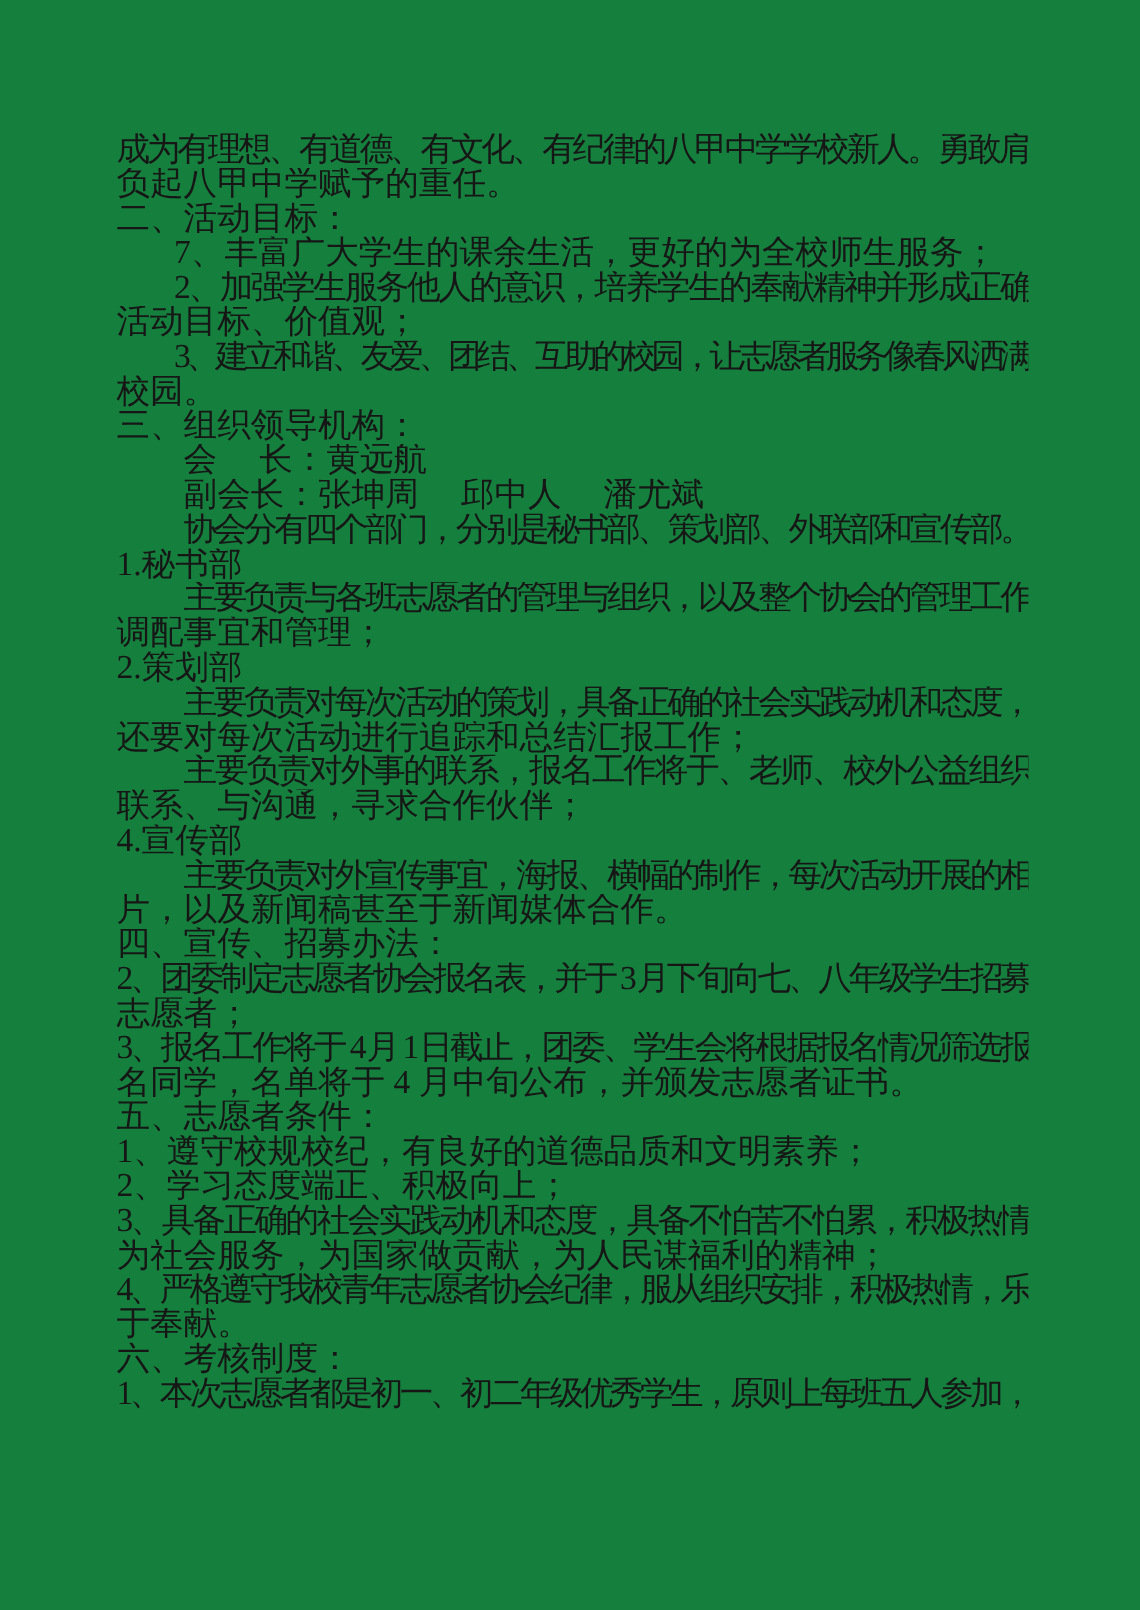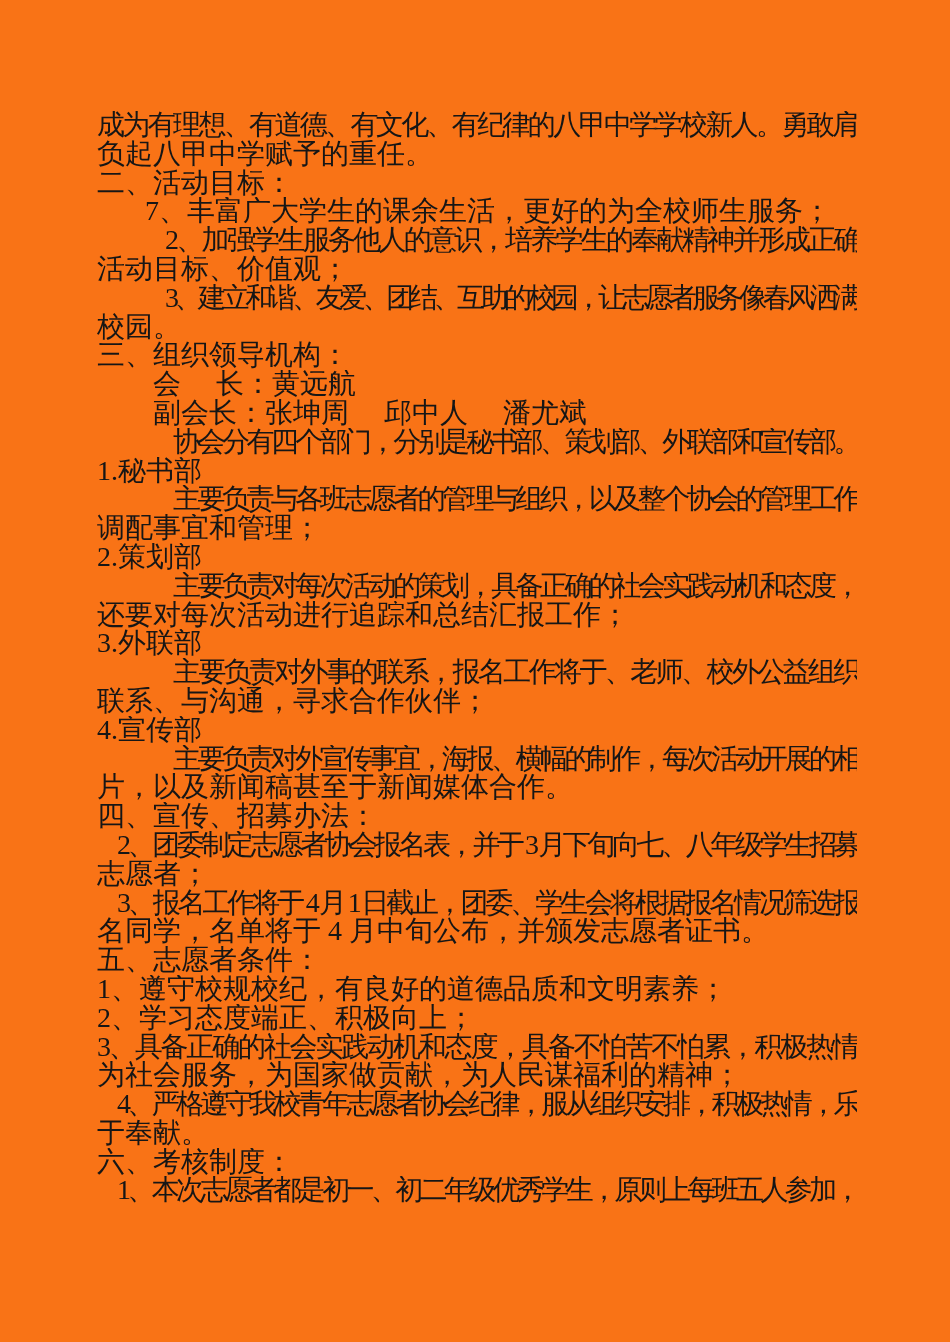--- a/index.html
+++ b/index.html
@@ -4,21 +4,21 @@
 <style>
   html, body {
     margin: 0;
     padding: 0;
     background: #ffffff;
   }
   .page {
     position: relative;
     width: 950px;
     height: 1342px;
-    background: #f97316;
+    background: #15803d;
     overflow: hidden;
     font-family: "Liberation Serif", "DejaVu Serif", serif;
     color: #161616;
   }
   .doc {
     position: absolute;
     left: 97px;
     top: 111px;
     width: 760px;
   }
@@ -33,21 +33,21 @@
   
   .i48 { padding-left: 48px; }
   .i56 { padding-left: 56px; }
   
   .j {
     text-align: justify;
     text-align-last: justify;
   }
   
   .t1 { letter-spacing: -3px; }
-  .t2 { letter-spacing: -4.5px; margin-left: 20px; }
+  .t2 { letter-spacing: -4.5px; }
 </style>
 </head>
 <body>
 
 <div class="page">
   <div class="doc">
       <div class="line j t1">成为有理想、有道德、有文化、有纪律的八甲中学学校新人。勇敢肩</div>
       <div class="line">负起八甲中学赋予的重任。</div>
       <div class="line">二、活动目标：</div>
       <div class="line i48">7、丰富广大学生的课余生活，更好的为全校师生服务；</div>
@@ -58,21 +58,20 @@
       <div class="line">三、组织领导机构：</div>
       <div class="line i56">会　 长：黄远航</div>
       <div class="line i56">副会长：张坤周　 邱中人　 潘尤斌</div>
       <div class="line i56 j t2">协会分有四个部门，分别是秘书部、策划部、外联部和宣传部。</div>
       <div class="line">1.秘书部</div>
       <div class="line i56 j t2">主要负责与各班志愿者的管理与组织，以及整个协会的管理工作</div>
       <div class="line">调配事宜和管理；</div>
       <div class="line">2.策划部</div>
       <div class="line i56 j t2">主要负责对每次活动的策划，具备正确的社会实践动机和态度，</div>
       <div class="line">还要对每次活动进行追踪和总结汇报工作；</div>
-      <div class="line">3.外联部</div>
       <div class="line i56 j t2">主要负责对外事的联系，报名工作将于、老师、校外公益组织</div>
       <div class="line">联系、与沟通，寻求合作伙伴；</div>
       <div class="line">4.宣传部</div>
       <div class="line i56 j t2">主要负责对外宣传事宜，海报、横幅的制作，每次活动开展的相</div>
       <div class="line">片，以及新闻稿甚至于新闻媒体合作。</div>
       <div class="line">四、宣传、招募办法：</div>
       <div class="line j t2">2、团委制定志愿者协会报名表，并于 3 月下旬向七、八年级学生招募</div>
       <div class="line">志愿者；</div>
       <div class="line j t2">3、报名工作将于 4 月 1 日截止，团委、学生会将根据报名情况筛选报</div>
       <div class="line">名同学，名单将于 4 月中旬公布，并颁发志愿者证书。</div>

